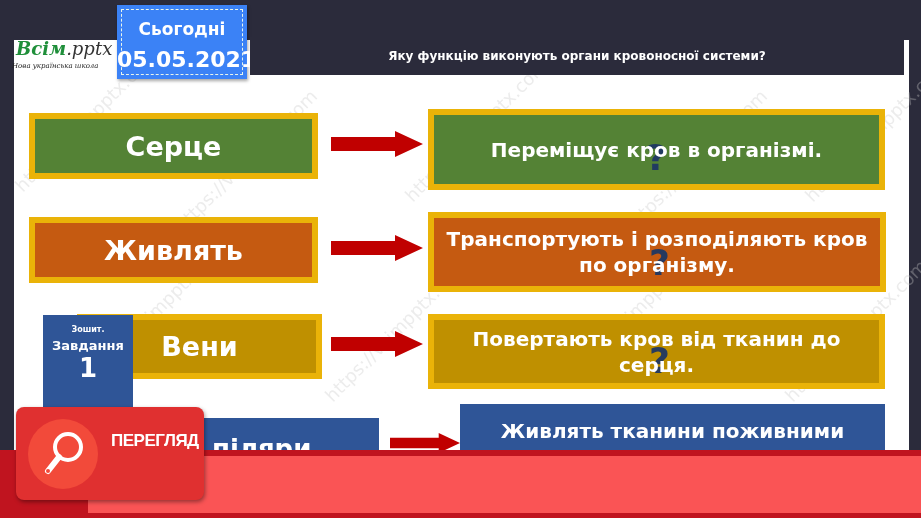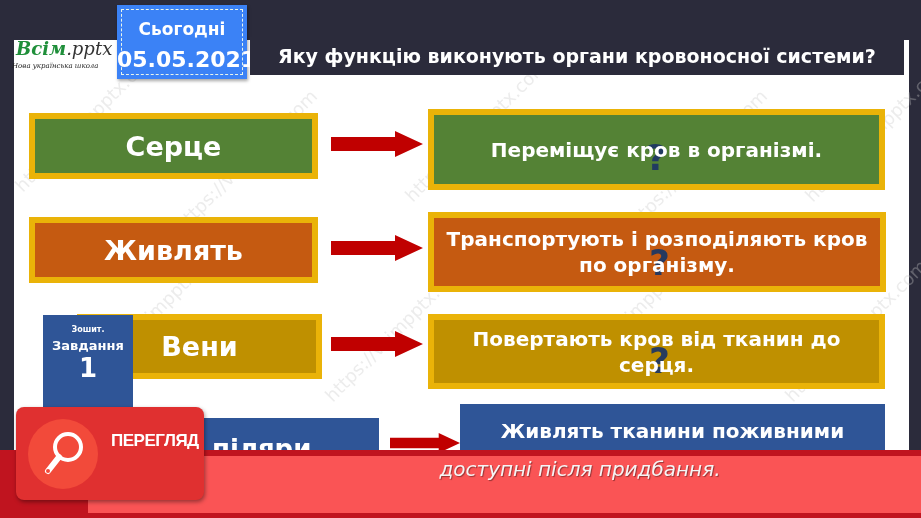--- a/index.html
+++ b/index.html
@@ -7,21 +7,21 @@
   .slide{position:absolute;left:14px;top:40px;width:895px;height:478px;background:#ffffff;}
   .right-edge{position:absolute;left:909px;top:0;width:12px;height:518px;background:#2b2b3b;}
   .logo{position:absolute;left:10px;top:38px;width:106px;height:40px;}
   .logo-main{position:absolute;left:6px;top:0;font-family:"DejaVu Serif",serif;font-style:italic;font-weight:bold;font-size:18px;color:#1f8f3a;}
   .logo-main .ext{color:#333;font-weight:normal;}
   .logo-sub{position:absolute;left:2px;top:24px;font-family:"DejaVu Serif",serif;font-style:italic;font-size:7px;color:#222;white-space:nowrap;}
   .date-badge{position:absolute;left:117px;top:5px;width:130px;height:74px;background:#3b82f6;box-shadow:1px 2px 3px rgba(0,0,0,.35);}
   .date-badge .inner{position:absolute;left:4px;top:4px;right:4px;bottom:4px;border:1.5px dashed #e8f5ec;}
   .date-badge .l1{position:absolute;left:0;right:0;top:14px;text-align:center;color:#fff;font-size:17px;font-weight:bold;}
   .date-badge .l2{position:absolute;left:0;right:0;top:42px;text-align:center;color:#fff;font-size:22px;font-weight:bold;}
-  .title-bar{position:absolute;left:250px;top:37px;width:654px;height:38px;background:#2b2b3b;color:#fff;font-size:19px;font-weight:bold;display:flex;align-items:center;justify-content:center;}
+  .title-bar{position:absolute;left:250px;top:37px;width:654px;height:38px;background:#2b2b3b;color:#fff;font-size:12px;font-weight:bold;display:flex;align-items:center;justify-content:center;}
   .box{position:absolute;color:#fff;font-weight:bold;display:flex;align-items:center;justify-content:center;text-align:center;border:6px solid #eab308;box-sizing:border-box;}
   .left{font-size:27px;}
   .right{font-size:20px;line-height:1.3;}
   .green{background:#548235;}
   .orange{background:#c55a11;}
   .gold{background:#bf9000;}
   .blue{background:#2f5597;}
   .qmark{position:absolute;color:#1f3864;font-size:36px;font-weight:bold;opacity:.95;}
   .box .txt{position:relative;z-index:2;}
   .arrow{position:absolute;width:92px;height:26px;}
@@ -114,21 +114,20 @@
 <svg class="arrow" style="left:390px;top:430px;width:70px;" viewBox="0 0 92 26">
     <polygon points="0,6 64,6 64,0 92,13 64,26 64,20 0,20" fill="#c00000"></polygon>
   </svg>
 <div class="box right blue" style="left:460px;top:404px;width:425px;height:95px;align-items:flex-start;padding-top:14px;border:none;">
   <span class="txt">Живлять тканини поживними</span>
 </div>
 
 <div class="banner"></div>
 <div class="banner-strip"></div>
 <div class="banner-text">
-  <div>доступні після придбання.</div>
 </div>
 
 <div class="preview">
   <div class="circle">
     <svg width="70" height="70" viewBox="0 0 70 70">
       <circle cx="40" cy="28" r="13" fill="none" stroke="#fff" stroke-width="4"></circle>
       <line x1="31" y1="38" x2="20" y2="52" stroke="#fff" stroke-width="6" stroke-linecap="round"></line>
       <circle cx="20" cy="52" r="2" fill="#f24a3a"></circle>
     </svg>
   </div>

